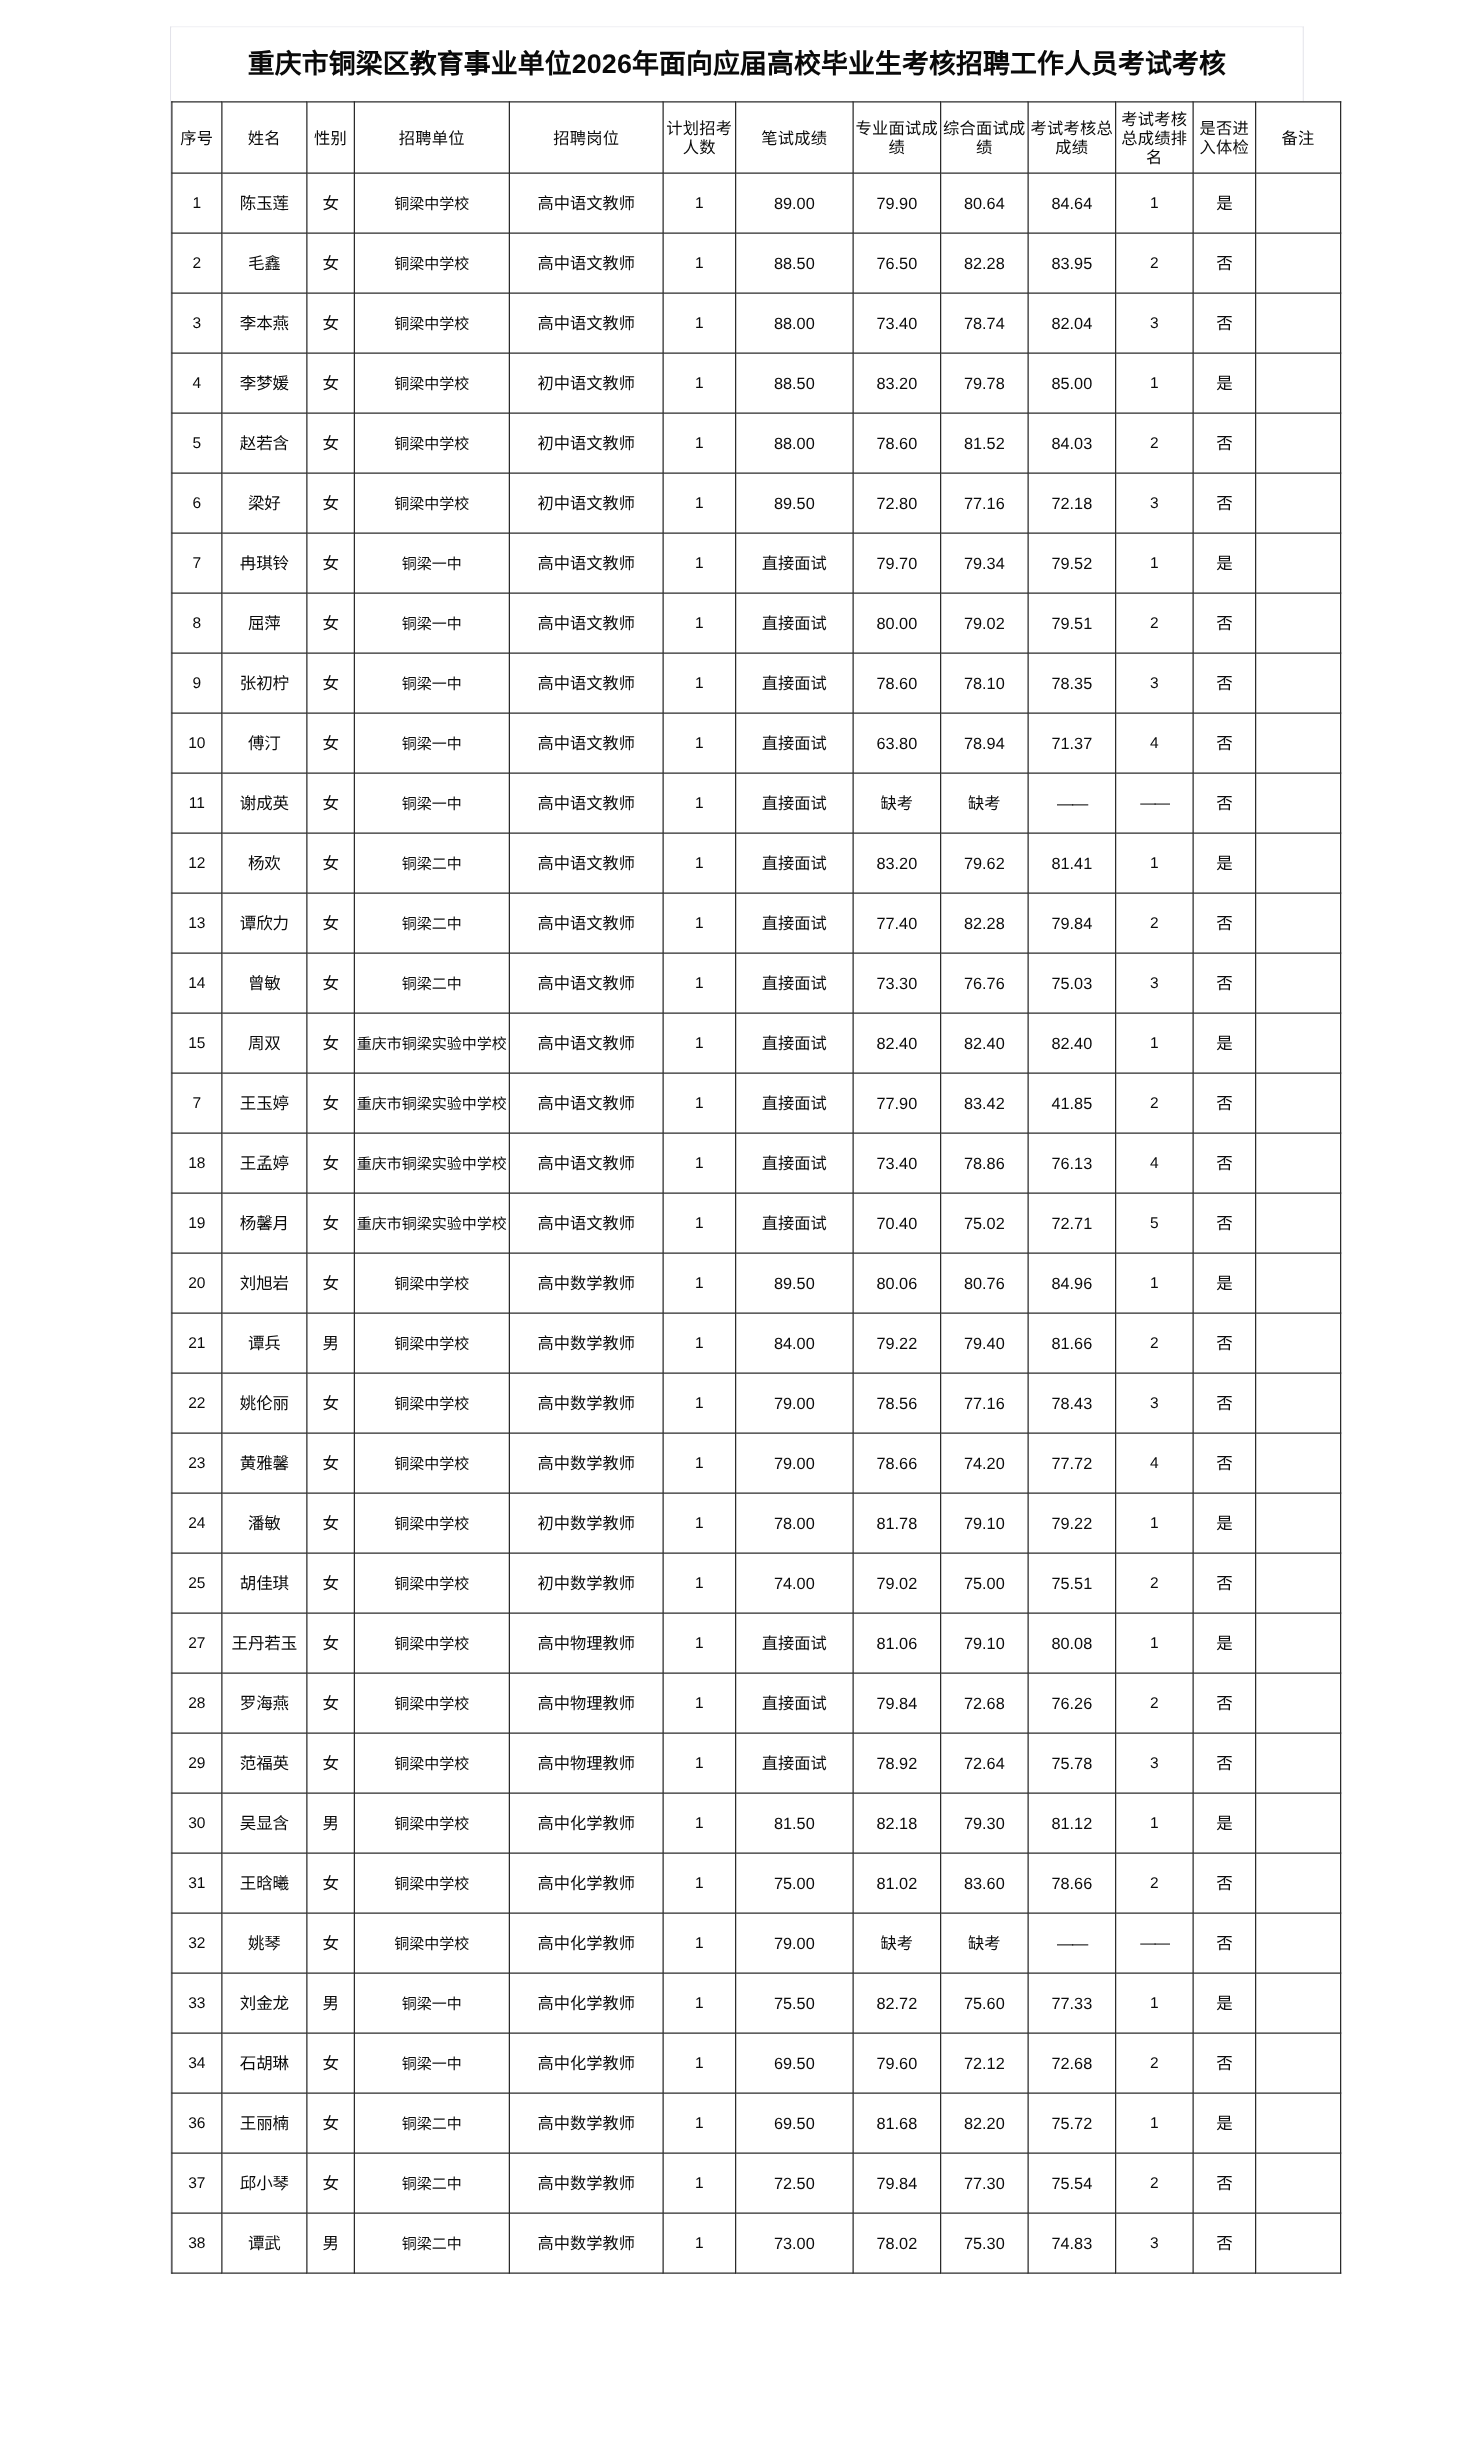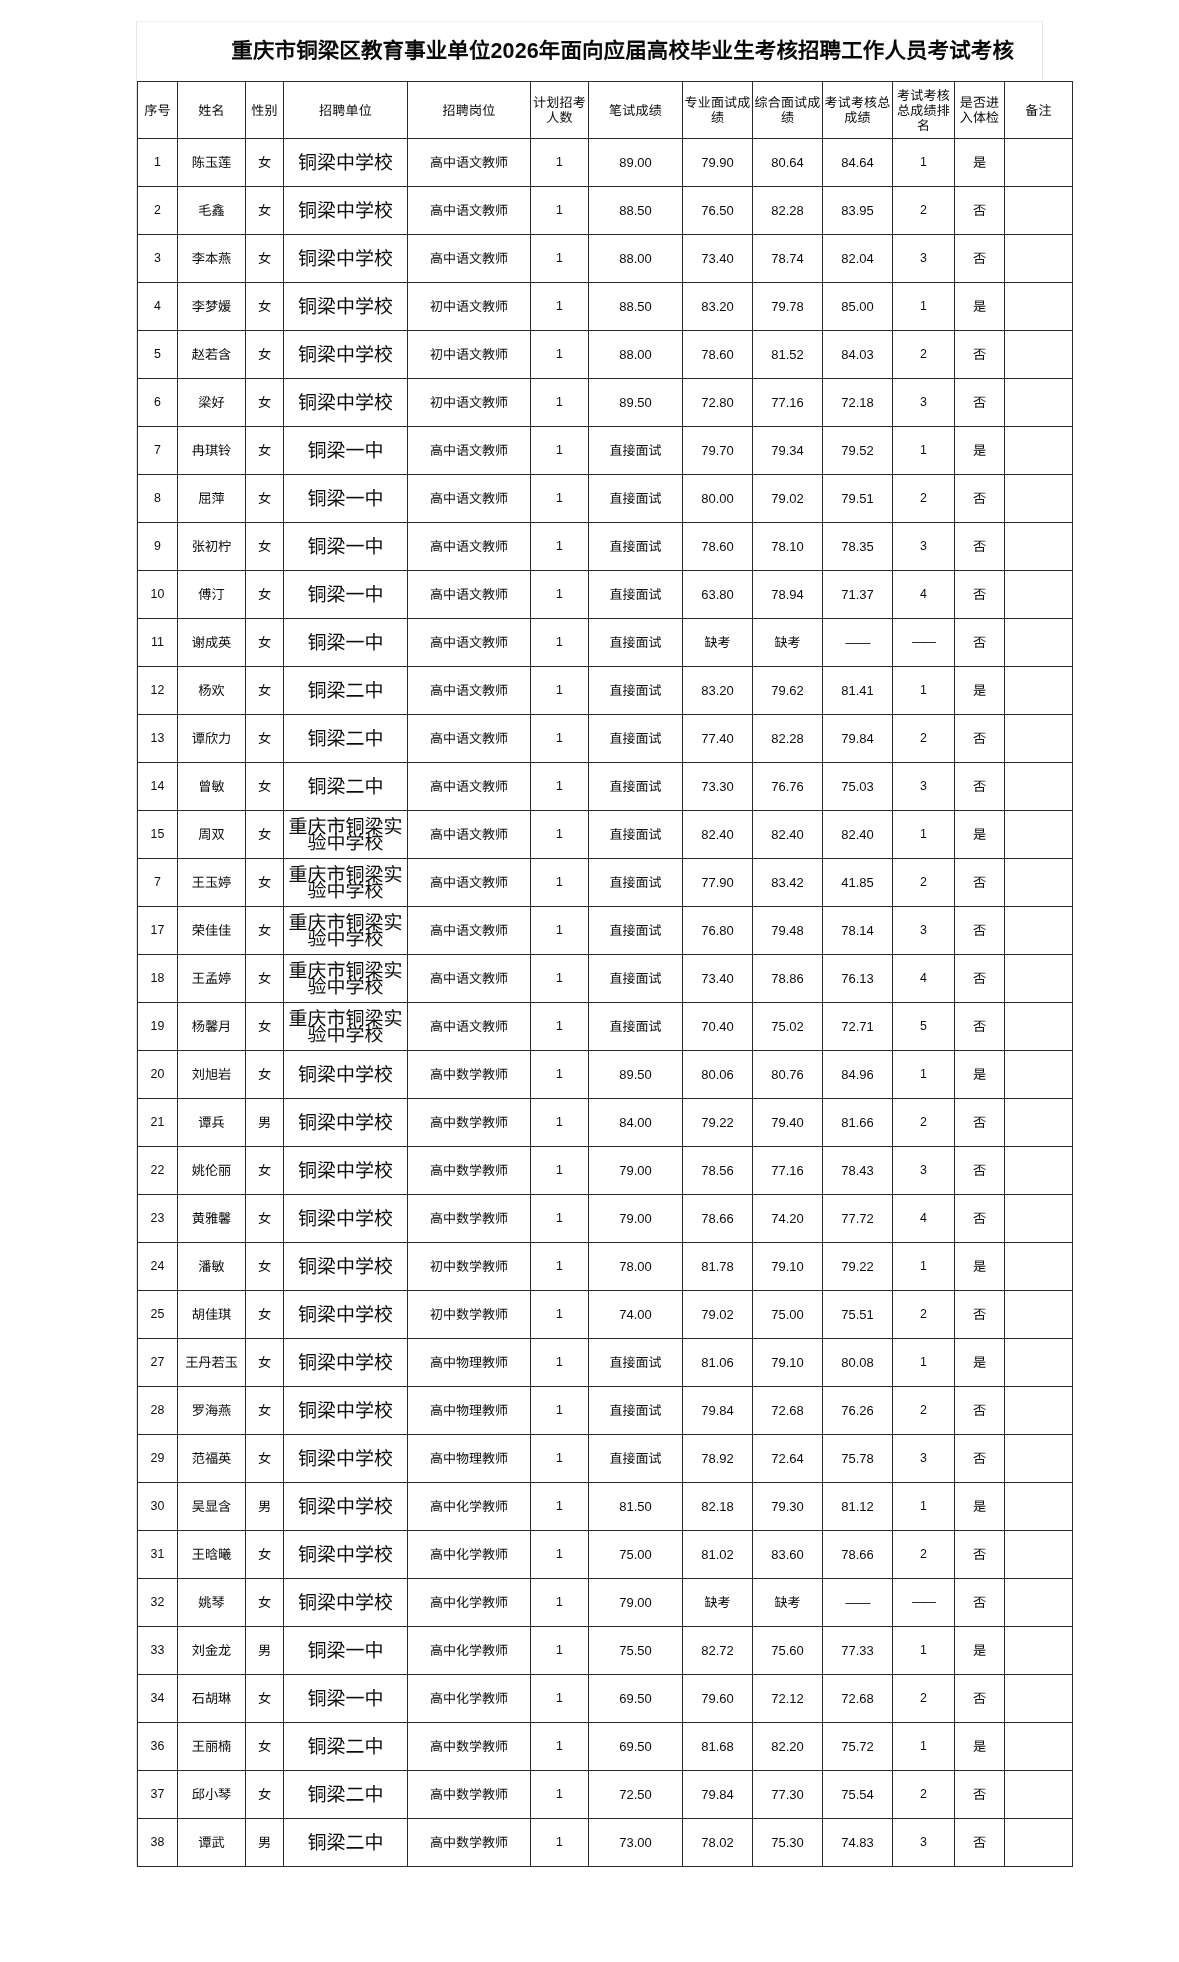--- a/index.html
+++ b/index.html
@@ -34,21 +34,21 @@
     border-right: 1px solid #e3e3ea;
     border-top: 1px solid #f0f0f4;
     box-sizing: border-box;
   }
 
   .title-block {
     padding: 14px 28px 14px 28px;
     background: #ffffff;
   }
   .title-line {
-    text-align: right;
+    text-align: center;
     font-size: 21.5px;
     font-weight: bold;
     line-height: 31px;
     letter-spacing: 0.1px;
     color: #0a0a0a;
     white-space: nowrap;
   }
   .title-line.second {
     letter-spacing: 0.6px;
   }
@@ -83,21 +83,21 @@
     height: 47px;
     font-size: 13.2px;
   }
   tbody td.num {
     font-size: 12.4px;
   }
   tbody td.score {
     font-size: 13px;
   }
   tbody td.unit {
-    font-size: 19px;
+    font-size: 12px;
     line-height: 16px;
     margin-left: 22px;
   }
   tbody td.post {
     font-size: 13px;
   }
   tbody td.remark {
     font-size: 13px;
   }
   .dash {
@@ -397,35 +397,20 @@
             <td class="num">1</td>
             <td class="score">直接面试</td>
             <td class="score">77.90</td>
             <td class="score">83.42</td>
             <td class="score">41.85</td>
             <td class="num">2</td>
             <td>否</td>
             <td class="remark"></td>
           </tr>
           <tr>
-            <td class="num">17</td>
-            <td>荣佳佳</td>
-            <td>女</td>
-            <td class="unit">重庆市铜梁实验中学校</td>
-            <td class="post">高中语文教师</td>
-            <td class="num">1</td>
-            <td class="score">直接面试</td>
-            <td class="score">76.80</td>
-            <td class="score">79.48</td>
-            <td class="score">78.14</td>
-            <td class="num">3</td>
-            <td>否</td>
-            <td class="remark"></td>
-          </tr>
-          <tr>
             <td class="num">18</td>
             <td>王孟婷</td>
             <td>女</td>
             <td class="unit">重庆市铜梁实验中学校</td>
             <td class="post">高中语文教师</td>
             <td class="num">1</td>
             <td class="score">直接面试</td>
             <td class="score">73.40</td>
             <td class="score">78.86</td>
             <td class="score">76.13</td>

